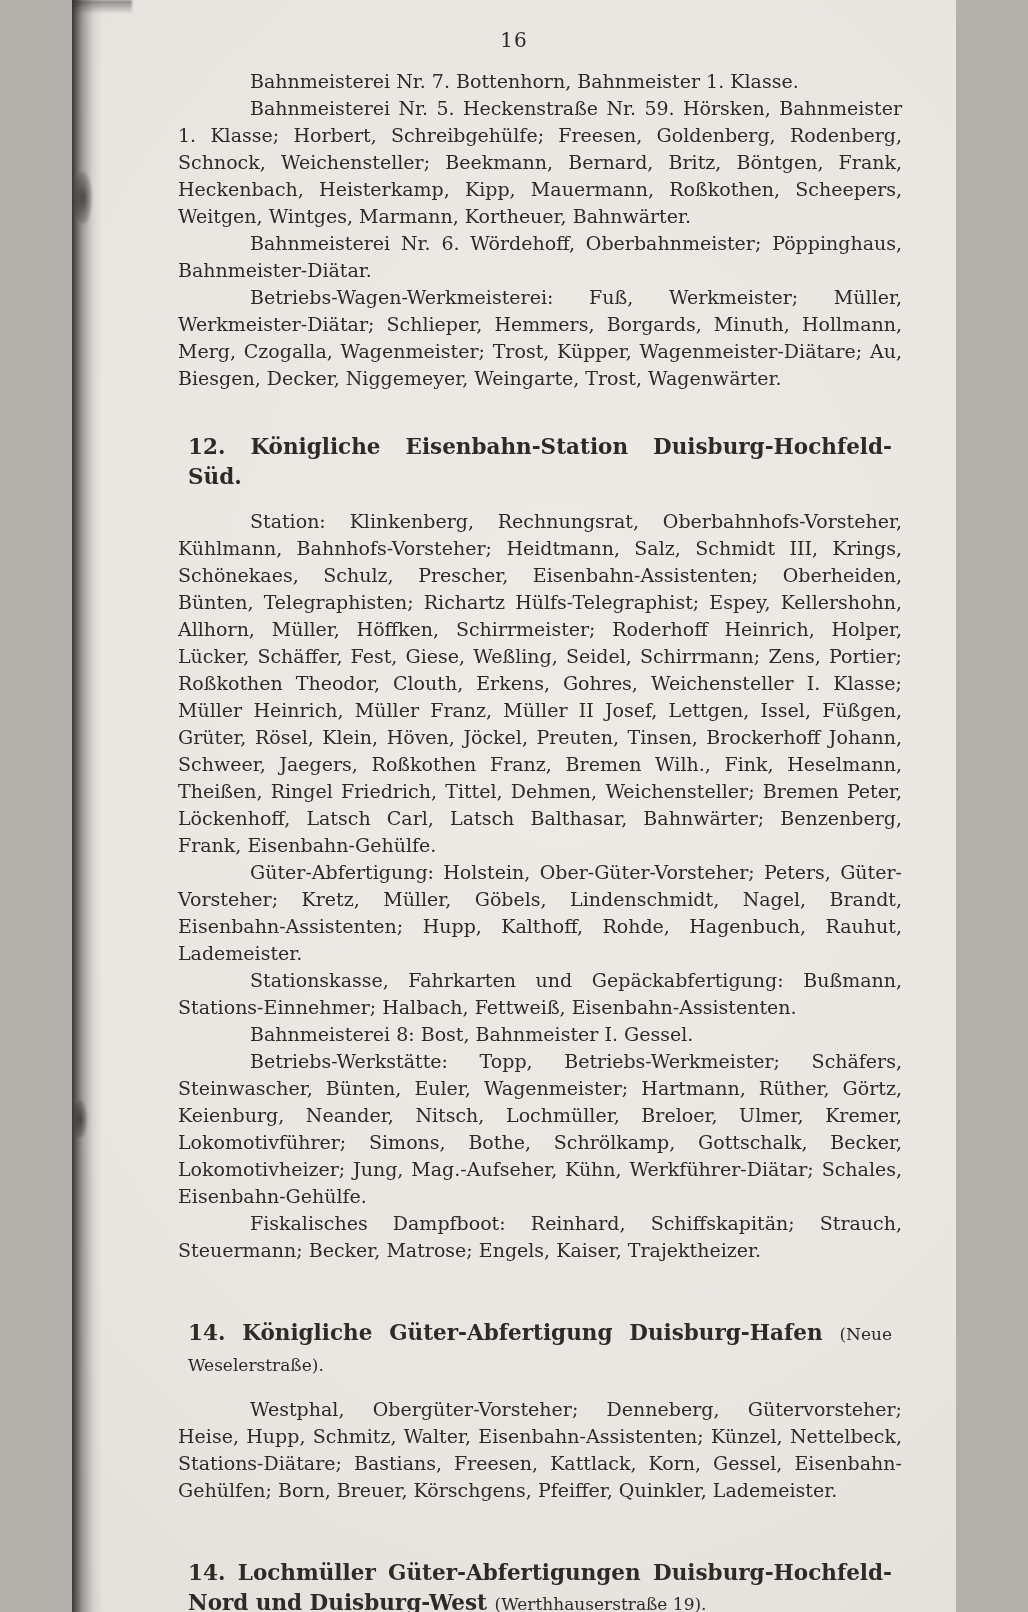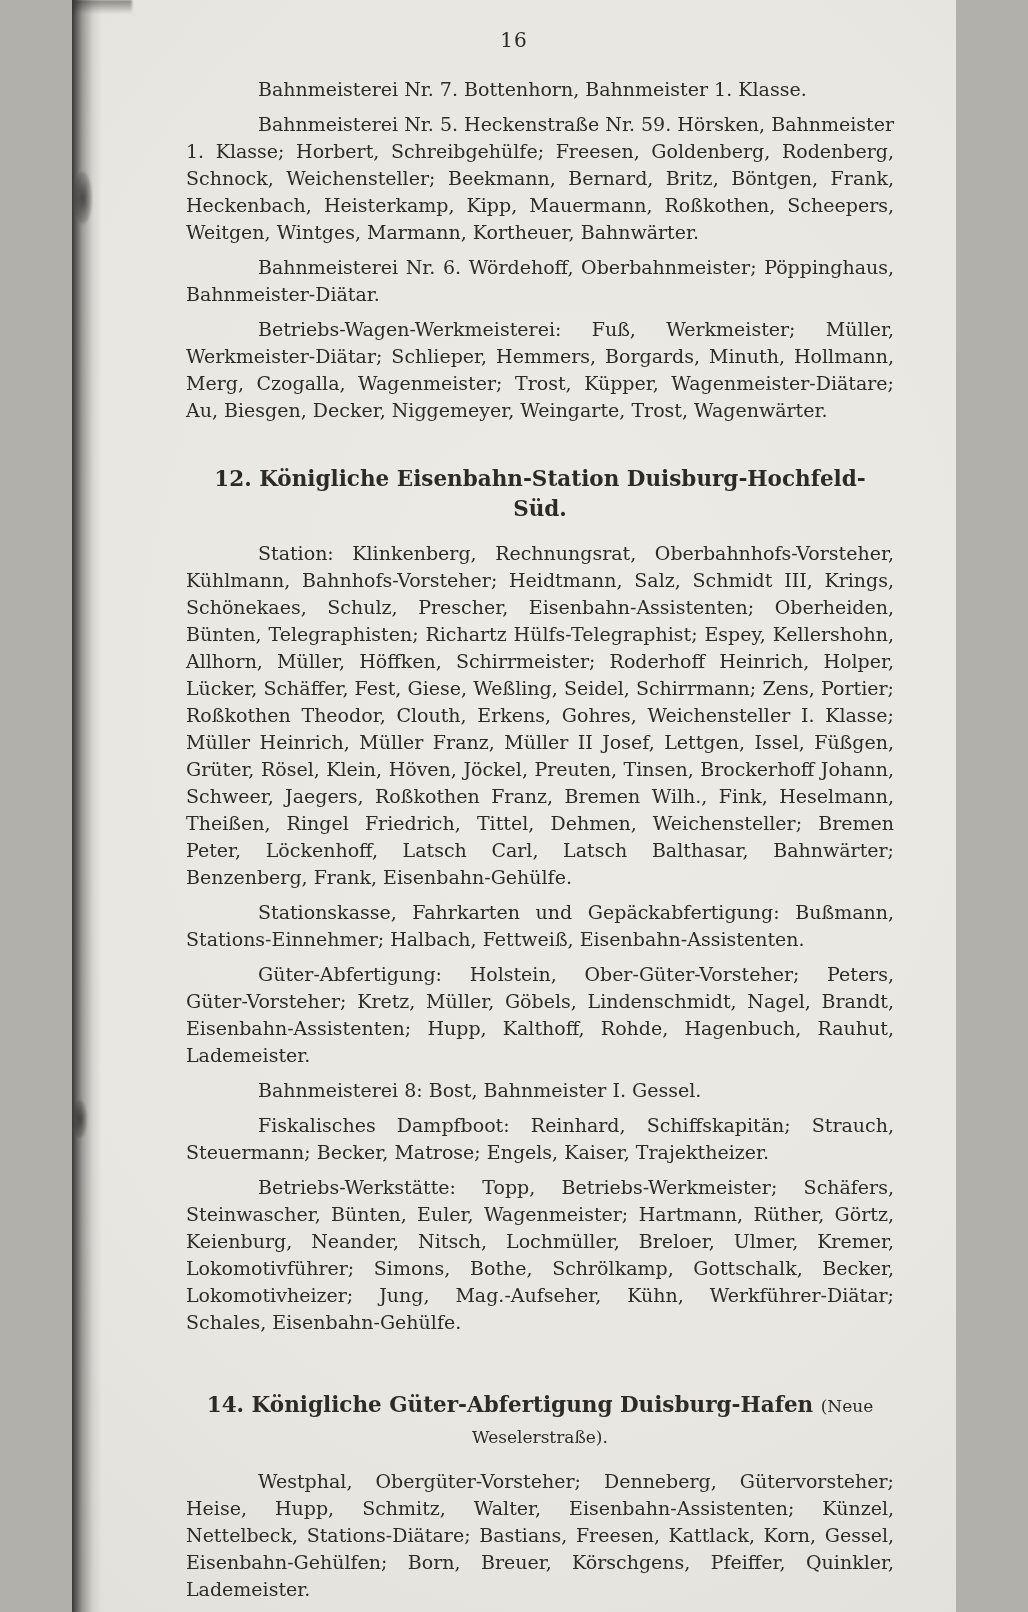--- a/index.html
+++ b/index.html
@@ -32,24 +32,23 @@
     text-align:center;
     font-size:20px;
     letter-spacing:1px;
   }
   .body-text{
     padding:16px 54px 0 106px;
     font-size:19px;
     line-height:27px;
     text-align:justify;
   }
-  .para{margin:8px;text-indent:72px;}
+  .para{margin:0;text-indent:72px;}
   .heading{
     margin:54px 10px 16px;
-    text-align:center;
     font-size:21.5px;
     line-height:30px;
     font-weight:bold;
     text-indent:0;
   }
   .heading.first{margin-top:40px;}
   .h-num{font-weight:bold;}
   .h-title{font-weight:bold;}
   .h-note{font-weight:normal;font-size:17px;}
 </style>
@@ -70,25 +69,25 @@
     <p class="para">Bahnmeisterei Nr. 7. Bottenhorn, Bahnmeister 1. Klasse.</p>
     <p class="para">Bahnmeisterei Nr. 5. Heckenstraße Nr. 59. Hörsken, Bahnmeister 1. Klasse; Horbert, Schreibgehülfe; Freesen, Goldenberg, Rodenberg, Schnock, Weichensteller; Beekmann, Bernard, Britz, Böntgen, Frank, Heckenbach, Heisterkamp, Kipp, Mauermann, Roßkothen, Scheepers, Weitgen, Wintges, Marmann, Kortheuer, Bahnwärter.</p>
     <p class="para">Bahnmeisterei Nr. 6. Wördehoff, Oberbahnmeister; Pöppinghaus, Bahnmeister-Diätar.</p>
     <p class="para">Betriebs-Wagen-Werkmeisterei: Fuß, Werkmeister; Müller, Werkmeister-Diätar; Schlieper, Hemmers, Borgards, Minuth, Hollmann, Merg, Czogalla, Wagenmeister; Trost, Küpper, Wagenmeister-Diätare; Au, Biesgen, Decker, Niggemeyer, Weingarte, Trost, Wagenwärter.</p>
 
     <h2 class="heading first">
       <span class="h-num">12.</span>
       <span class="h-title">Königliche Eisenbahn-Station Duisburg-Hochfeld-Süd.</span>
     </h2>
     <p class="para">Station: Klinkenberg, Rechnungsrat, Oberbahnhofs-Vorsteher, Kühlmann, Bahnhofs-Vorsteher; Heidtmann, Salz, Schmidt III, Krings, Schönekaes, Schulz, Prescher, Eisenbahn-Assistenten; Oberheiden, Bünten, Telegraphisten; Richartz Hülfs-Telegraphist; Espey, Kellershohn, Allhorn, Müller, Höffken, Schirrmeister; Roderhoff Heinrich, Holper, Lücker, Schäffer, Fest, Giese, Weßling, Seidel, Schirrmann; Zens, Portier; Roßkothen Theodor, Clouth, Erkens, Gohres, Weichensteller I. Klasse; Müller Heinrich, Müller Franz, Müller II Josef, Lettgen, Issel, Füßgen, Grüter, Rösel, Klein, Höven, Jöckel, Preuten, Tinsen, Brockerhoff Johann, Schweer, Jaegers, Roßkothen Franz, Bremen Wilh., Fink, Heselmann, Theißen, Ringel Friedrich, Tittel, Dehmen, Weichensteller; Bremen Peter, Löckenhoff, Latsch Carl, Latsch Balthasar, Bahnwärter; Benzenberg, Frank, Eisenbahn-Gehülfe.</p>
+    <p class="para">Güter-Abfertigung: Holstein, Ober-Güter-Vorsteher; Peters, Güter-Vorsteher; Kretz, Müller, Göbels, Lindenschmidt, Nagel, Brandt, Eisenbahn-Assistenten; Hupp, Kalthoff, Rohde, Hagenbuch, Rauhut, Lademeister.</p>
     <p class="para">Stationskasse, Fahrkarten und Gepäckabfertigung: Bußmann, Stations-Einnehmer; Halbach, Fettweiß, Eisenbahn-Assistenten.</p>
-    <p class="para">Güter-Abfertigung: Holstein, Ober-Güter-Vorsteher; Peters, Güter-Vorsteher; Kretz, Müller, Göbels, Lindenschmidt, Nagel, Brandt, Eisenbahn-Assistenten; Hupp, Kalthoff, Rohde, Hagenbuch, Rauhut, Lademeister.</p>
     <p class="para">Bahnmeisterei 8: Bost, Bahnmeister I. Gessel.</p>
+    <p class="para">Betriebs-Werkstätte: Topp, Betriebs-Werkmeister; Schäfers, Steinwascher, Bünten, Euler, Wagenmeister; Hartmann, Rüther, Görtz, Keienburg, Neander, Nitsch, Lochmüller, Breloer, Ulmer, Kremer, Lokomotivführer; Simons, Bothe, Schrölkamp, Gottschalk, Becker, Lokomotivheizer; Jung, Mag.-Aufseher, Kühn, Werkführer-Diätar; Schales, Eisenbahn-Gehülfe.</p>
     <p class="para">Fiskalisches Dampfboot: Reinhard, Schiffskapitän; Strauch, Steuermann; Becker, Matrose; Engels, Kaiser, Trajektheizer.</p>
-    <p class="para">Betriebs-Werkstätte: Topp, Betriebs-Werkmeister; Schäfers, Steinwascher, Bünten, Euler, Wagenmeister; Hartmann, Rüther, Görtz, Keienburg, Neander, Nitsch, Lochmüller, Breloer, Ulmer, Kremer, Lokomotivführer; Simons, Bothe, Schrölkamp, Gottschalk, Becker, Lokomotivheizer; Jung, Mag.-Aufseher, Kühn, Werkführer-Diätar; Schales, Eisenbahn-Gehülfe.</p>
 
     <h2 class="heading">
       <span class="h-num">14.</span>
       <span class="h-title">Königliche Güter-Abfertigung Duisburg-Hafen</span>
       <span class="h-note">(Neue Weselerstraße).</span>
     </h2>
     <p class="para">Westphal, Obergüter-Vorsteher; Denneberg, Gütervorsteher; Heise, Hupp, Schmitz, Walter, Eisenbahn-Assistenten; Künzel, Nettelbeck, Stations-Diätare; Bastians, Freesen, Kattlack, Korn, Gessel, Eisenbahn-Gehülfen; Born, Breuer, Körschgens, Pfeiffer, Quinkler, Lademeister.</p>
 
     <h2 class="heading">
       <span class="h-num">14.</span>

